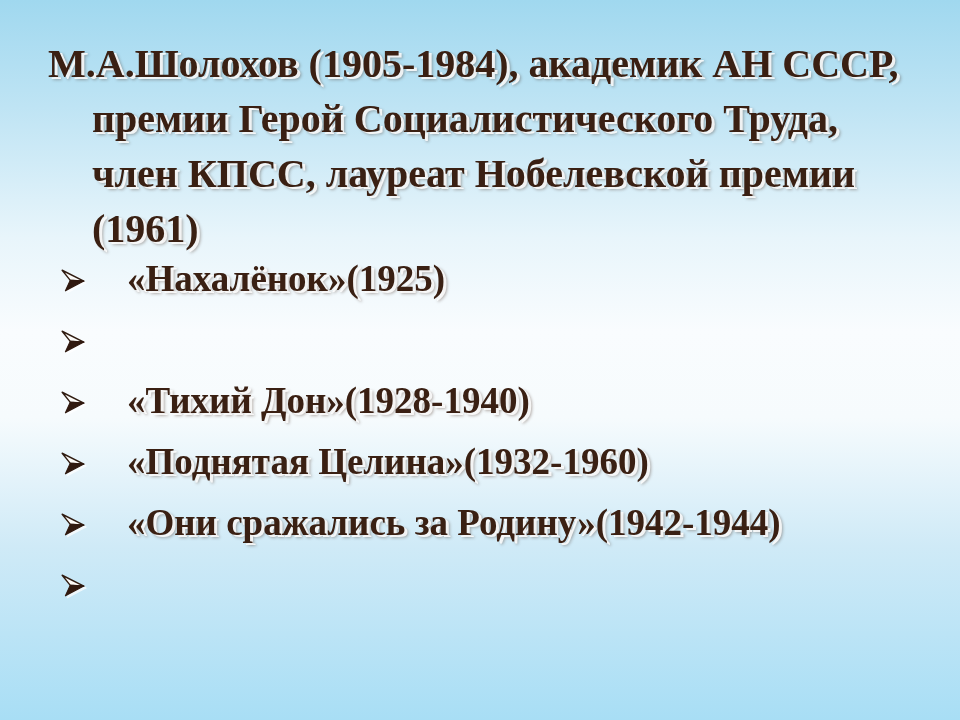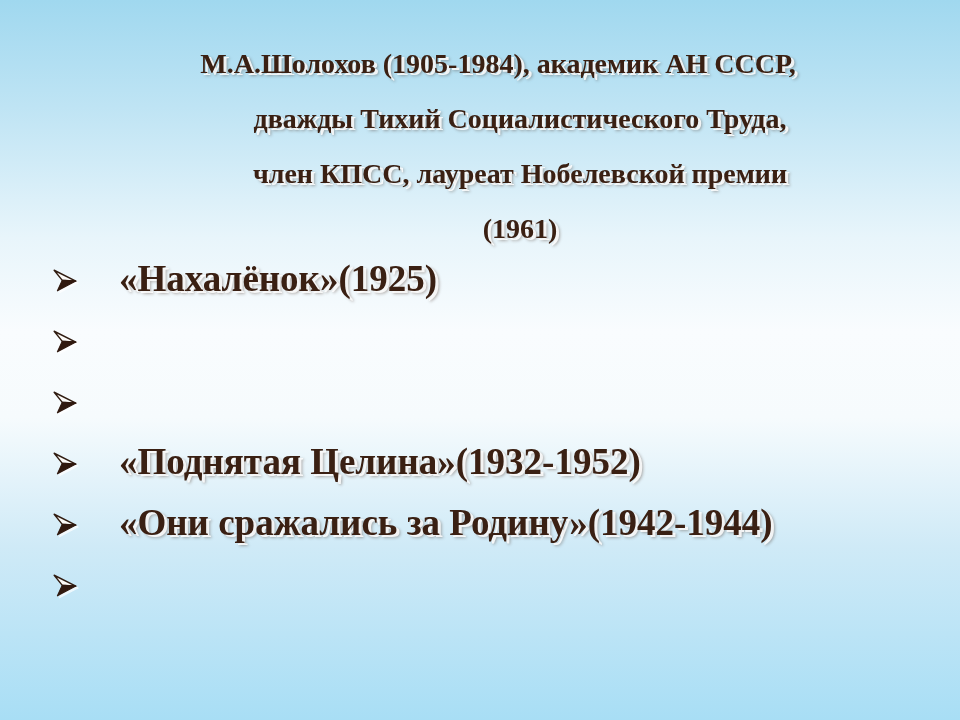--- a/index.html
+++ b/index.html
@@ -28,32 +28,31 @@
                  4px 3px 3px rgba(59,33,21,0.35);
     font-weight: bold;
   }
   .title-block {
     position: absolute;
     left: 48px;
     top: 36px;
     width: 900px;
   }
   .title-line {
-    font-size: 28px;
+    font-size: 40px;
     line-height: 55px;
     white-space: nowrap;
     letter-spacing: 0px;
-    text-align: center;
   }
   .title-line.indent {
     margin-left: 44px;
   }
   .works-list {
     position: absolute;
-    left: 52px;
+    left: 60px;
     top: 248px;
     right: 20px;
   }
   .work-row {
     display: flex;
     align-items: center;
     height: 61px;
   }
   .bullet-box {
     width: 30px;
@@ -73,21 +72,21 @@
     white-space: nowrap;
   }
 </style>
 </head>
 <body>
 
 <div class="slide">
 
   <div class="title-block">
     <div class="title-line emboss">М.А.Шолохов (1905-1984), академик АН СССР,</div>
-    <div class="title-line emboss indent">дважды Тихий Социалистического Труда,</div>
+    <div class="title-line emboss indent">премии Герой Социалистического Труда,</div>
     <div class="title-line emboss indent">член КПСС, лауреат Нобелевской премии</div>
     <div class="title-line emboss indent">(1961)</div>
   </div>
 
   <div class="works-list">
 
     <div class="work-row">
       <span class="bullet-box">
         <svg width="26" height="26" viewBox="0 0 24 24">
           <polygon points="2,3 22,13 9.5,12.3" fill="#fdfbf8" stroke="#2f1b10" stroke-width="1.3" stroke-linejoin="round"></polygon>
@@ -106,30 +105,31 @@
       </span>
     </div>
 
     <div class="work-row">
       <span class="bullet-box">
         <svg width="26" height="26" viewBox="0 0 24 24">
           <polygon points="2,3 22,13 9.5,12.3" fill="#fdfbf8" stroke="#2f1b10" stroke-width="1.3" stroke-linejoin="round"></polygon>
           <polygon points="9.5,12.3 22,13 5,22" fill="#30190f" stroke="#30190f" stroke-width="1" stroke-linejoin="round"></polygon>
         </svg>
       </span>
+      <span class="work-label emboss">«Тихий Дон»(1928-1940)</span>
     </div>
 
     <div class="work-row">
       <span class="bullet-box">
         <svg width="26" height="26" viewBox="0 0 24 24">
           <polygon points="2,3 22,13 9.5,12.3" fill="#fdfbf8" stroke="#2f1b10" stroke-width="1.3" stroke-linejoin="round"></polygon>
           <polygon points="9.5,12.3 22,13 5,22" fill="#30190f" stroke="#30190f" stroke-width="1" stroke-linejoin="round"></polygon>
         </svg>
       </span>
-      <span class="work-label emboss">«Поднятая Целина»(1932-1952)</span>
+      <span class="work-label emboss">«Поднятая Целина»(1932-1960)</span>
     </div>
 
     <div class="work-row">
       <span class="bullet-box">
         <svg width="26" height="26" viewBox="0 0 24 24">
           <polygon points="2,3 22,13 9.5,12.3" fill="#fdfbf8" stroke="#2f1b10" stroke-width="1.3" stroke-linejoin="round"></polygon>
           <polygon points="9.5,12.3 22,13 5,22" fill="#30190f" stroke="#30190f" stroke-width="1" stroke-linejoin="round"></polygon>
         </svg>
       </span>
       <span class="work-label emboss">«Они сражались за Родину»(1942-1944)</span>

